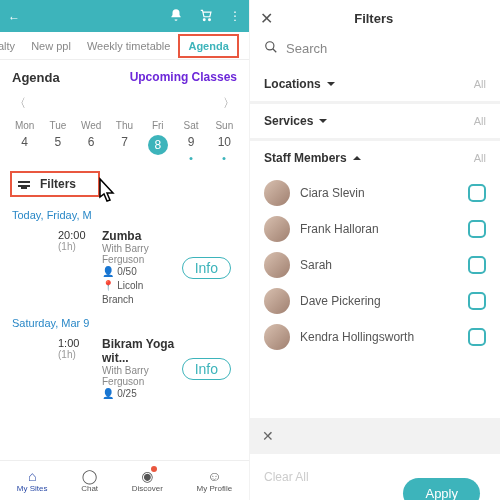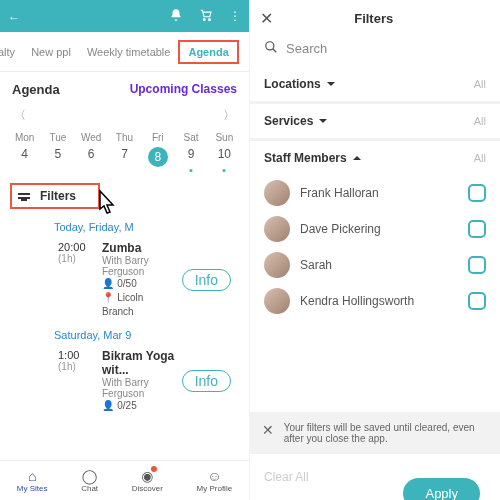--- a/index.html
+++ b/index.html
@@ -5,41 +5,41 @@
   * { box-sizing: border-box; margin: 0; padding: 0; font-family: -apple-system, BlinkMacSystemFont, "Segoe UI", Helvetica, Arial, sans-serif; }
   body { width: 500px; height: 500px; display: flex; overflow: hidden; font-size: 12px; color: #333; }
   .pane { height: 500px; position: relative; background: #fff; }
   .left { width: 250px; border-right: 1px solid rgba(0,0,0,0.05); }
   .right { width: 250px; }
 
   
   .topbar { height: 32px; background: #3db4bb; display: flex; align-items: center; justify-content: flex-end; padding: 0 8px; color: #fff; gap: 16px; }
   .topbar .back { margin-right: auto; }
   .icon { display: inline-block; }
-  .tabs { display: flex; align-items: center; height: 40px; border-bottom: 1px solid #eee; font-size: 11px; color: #888; }
+  .tabs { display: flex; align-items: center; height: 28px; border-bottom: 1px solid #eee; font-size: 11px; color: #888; }
   .tabs span { padding: 0 8px; white-space: nowrap; }
   .tabs .active { color: #3db4bb; font-weight: bold; border: 2px solid #e9573f; padding: 4px 8px; }
   .tabs .clip { margin-left: -10px; }
   .subhead { display: flex; justify-content: space-between; padding: 10px 12px 6px; }
   .subhead .title { font-weight: bold; font-size: 13px; }
   .subhead .upcoming { color: #6d28d9; font-weight: bold; font-size: 12px; }
   .monthrow { display: flex; justify-content: space-between; align-items: center; padding: 4px 14px 6px; }
   .monthrow .chev { color: #888; font-size: 12px; }
   .monthrow .month { font-weight: bold; font-size: 14px; }
   .dow, .days { display: flex; justify-content: space-around; padding: 2px 8px; }
   .dow span { font-size: 10px; color: #888; width: 14%; text-align: center; }
   .days span { width: 14%; text-align: center; font-size: 12px; color: #555; position: relative; }
   .days .today { background: #3db4bb; color: #fff; border-radius: 50%; width: 20px; height: 20px; line-height: 20px; display: inline-block; }
   .days .dot::after { content:""; position:absolute; bottom:-5px; left:50%; transform:translateX(-50%); width:3px; height:3px; background:#3db4bb; border-radius:50%; }
   .filters-row { margin: 14px 10px 6px; display: flex; align-items: center; gap: 10px; border: 2px solid #e9573f; padding: 4px 6px; width: 90px; position:relative; }
   .filters-row .ficon { border-top: 2px solid #333; border-bottom: 2px solid #333; height: 6px; width: 12px; position:relative; }
   .filters-row .ficon::after { content:""; position:absolute; bottom:-4px; left:3px; width:6px; border-top:2px solid #333; }
   .filters-row .lbl { font-weight: bold; font-size: 12px; }
   .cursor { position:absolute; left:80px; top:4px; font-size:20px; }
-  .datelabel { color: #2a88c7; font-size: 11px; padding: 6px 12px 4px; margin-left: 42px; }
+  .datelabel { color: #2a88c7; font-size: 11px; padding: 6px 12px 4px; }
   .class { display: flex; padding: 4px 18px; gap: 6px; margin-left: 40px; }
   .class .time { width: 38px; font-size: 11px; }
   .class .time .dur { color: #999; font-size: 10px; }
   .class .body { flex: 1; }
   .class .name { font-weight: bold; font-size: 12px; }
   .class .sub { color: #888; font-size: 10px; }
   .class .meta { font-size: 10px; color: #555; line-height: 1.4; }
   .class .info { align-self: center; border: 1px solid #3db4bb; color: #3db4bb; border-radius: 12px; padding: 2px 12px; font-size: 14px; }
   .bottomnav { position: absolute; bottom: 0; left: 0; right: 0; height: 40px; border-top: 1px solid #eee; display: flex; justify-content: space-around; align-items: center; background:#fff; }
   .bottomnav .item { text-align: center; font-size: 8px; color: #555; position:relative; }
@@ -187,40 +187,44 @@
     <span class="name chev-s chev-down">Services</span>
     <span class="all">All</span>
   </div>
   <div class="sec" style="border-bottom:none">
     <span class="name chev-s chev-up">Staff Members</span>
     <span class="all">All</span>
   </div>
   <div class="staff">
     <div class="member">
         <div class="av"></div>
+        <div class="nm">Ciara Slevin</div>
+        <div class="cb"></div>
+      </div>
+    <div class="member">
+        <div class="av"></div>
         <div class="nm">Frank Halloran</div>
         <div class="cb"></div>
       </div>
     <div class="member">
         <div class="av"></div>
+        <div class="nm">Sarah</div>
+        <div class="cb"></div>
+      </div>
+    <div class="member">
+        <div class="av"></div>
         <div class="nm">Dave Pickering</div>
-        <div class="cb"></div>
-      </div>
-    <div class="member">
-        <div class="av"></div>
-        <div class="nm">Sarah</div>
         <div class="cb"></div>
       </div>
     <div class="member">
         <div class="av"></div>
         <div class="nm">Kendra Hollingsworth</div>
         <div class="cb"></div>
       </div>
   </div>
   <div class="toast">
     <span class="x">✕</span>
-    <span>Your filters will be saved until cleared, even after you close the app.</span>
   </div>
   <div class="rfoot">
     <span class="clear">Clear All</span>
     <span class="apply">Apply</span>
   </div>
 </div>
 
 </body></html>

